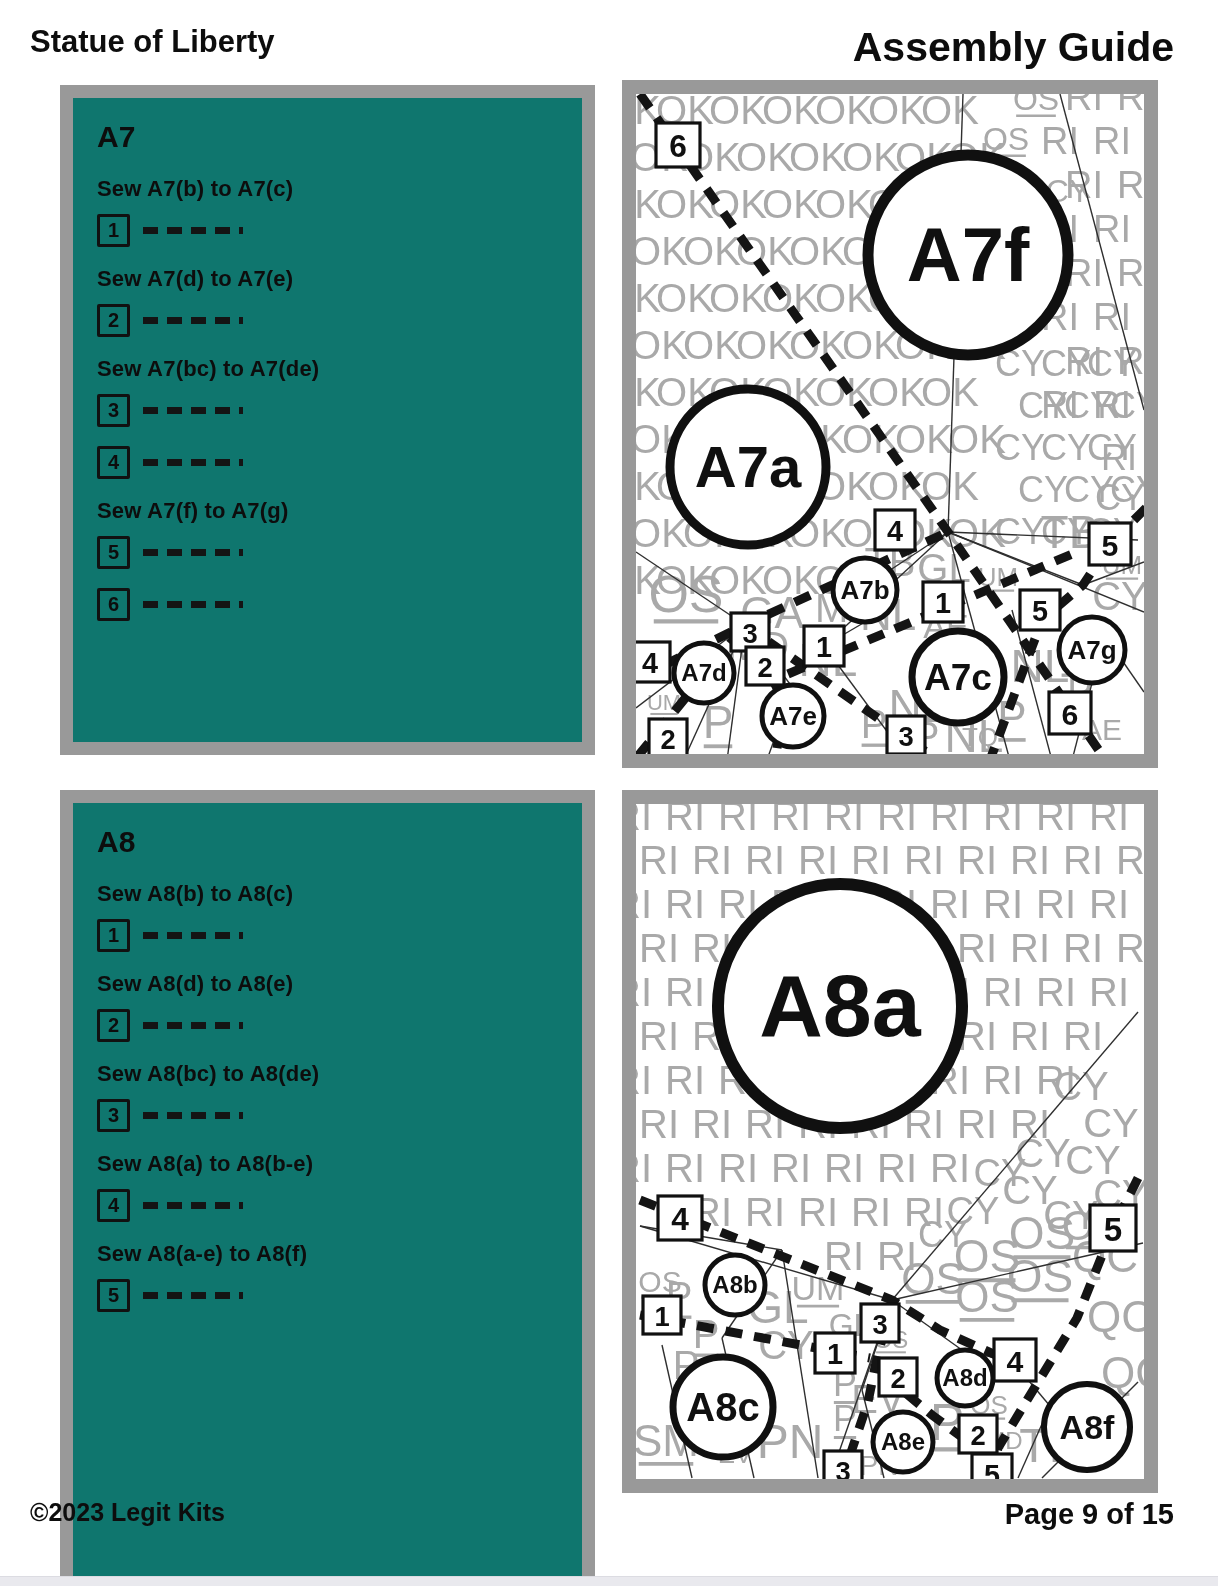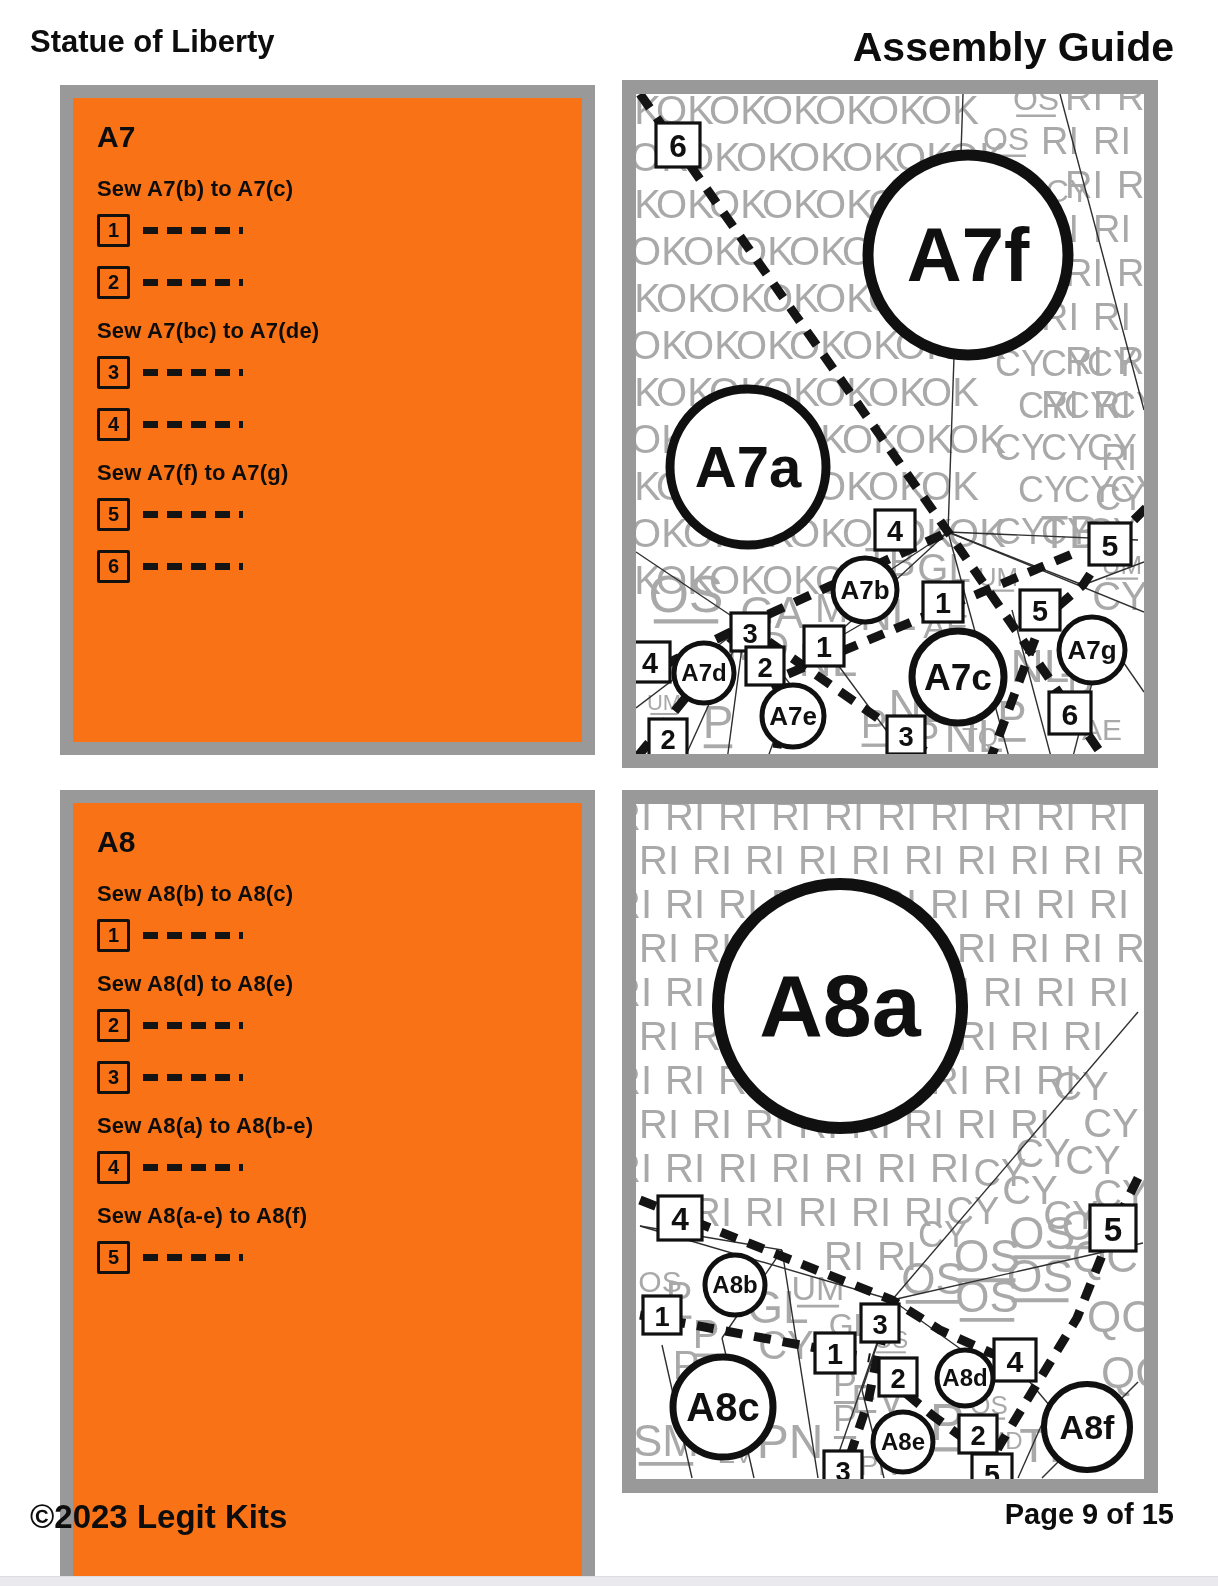--- a/index.html
+++ b/index.html
@@ -1,23 +1,23 @@
 <!DOCTYPE html>
 <html><head>
 <meta charset="utf-8">
 <style>
   html,body{margin:0;padding:0;}
   body{width:1218px;height:1586px;position:relative;background:#fff;overflow:hidden;
        font-family:"Liberation Sans",sans-serif;color:#0d0d0d;}
   .hdr-title{position:absolute;left:30px;top:24px;font-size:31px;font-weight:bold;text-align:center;}
   .hdr-sub{position:absolute;right:44px;top:24px;font-size:41px;font-weight:bold;}
-  .ftr-copy{position:absolute;left:30px;top:1498px;font-size:33px;font-weight:bold;}
+  .ftr-copy{position:absolute;left:30px;top:1498px;font-size:25px;font-weight:bold;}
   .ftr-page{position:absolute;right:44px;top:1498px;font-size:29px;font-weight:bold;}
   .bottom-bar{position:absolute;left:0;top:1576px;width:100%;height:10px;background:#e9e9ee;border-top:1px solid #dcdce2;}
-  .instr{position:absolute;box-sizing:border-box;border:13px solid #999;background:#f97316;padding:14px 24px;}
+  .instr{position:absolute;box-sizing:border-box;border:13px solid #999;background:#0f766e;padding:14px 24px;}
   #panel-0{left:60px;top:85px;width:535px;height:670px;}
   #panel-1{left:60px;top:790px;width:535px;height:848px;}
   .panel-title{font-size:30px;font-weight:bold;margin:8px 0 22px;}
   .step-text{font-size:22px;font-weight:bold;margin-bottom:12px;letter-spacing:.2px;}
   .step-row{display:flex;align-items:center;margin-bottom:19px;}
   .nbox{width:27px;height:27px;border:3px solid #111;border-radius:2px;font-size:20px;font-weight:bold;
         display:flex;align-items:center;justify-content:center;flex:0 0 auto;}
   .dash{width:100px;height:7px;margin-left:13px;
         background:repeating-linear-gradient(90deg,#141414 0 15px,transparent 15px 24px);}
   .diagram{position:absolute;box-sizing:border-box;border:14px solid #999;background:#fff;}
@@ -36,20 +36,21 @@
   <div class="panel-title">A7</div>
   <div class="steps">
       <div>
         <div class="step-text">Sew A7(b) to A7(c)</div>
         <div class="step-row">
           <span class="nbox">1</span>
           <span class="dash"></span>
         </div>
       </div>
       <div>
+        <div class="step-text">Sew A7(d) to A7(e)</div>
         <div class="step-row">
           <span class="nbox">2</span>
           <span class="dash"></span>
         </div>
       </div>
       <div>
         <div class="step-text">Sew A7(bc) to A7(de)</div>
         <div class="step-row">
           <span class="nbox">3</span>
           <span class="dash"></span>
@@ -87,20 +88,21 @@
         </div>
       </div>
       <div>
         <div class="step-text">Sew A8(d) to A8(e)</div>
         <div class="step-row">
           <span class="nbox">2</span>
           <span class="dash"></span>
         </div>
       </div>
       <div>
+        <div class="step-text">Sew A8(bc) to A8(de)</div>
         <div class="step-row">
           <span class="nbox">3</span>
           <span class="dash"></span>
         </div>
       </div>
       <div>
         <div class="step-text">Sew A8(a) to A8(b-e)</div>
         <div class="step-row">
           <span class="nbox">4</span>
           <span class="dash"></span>

